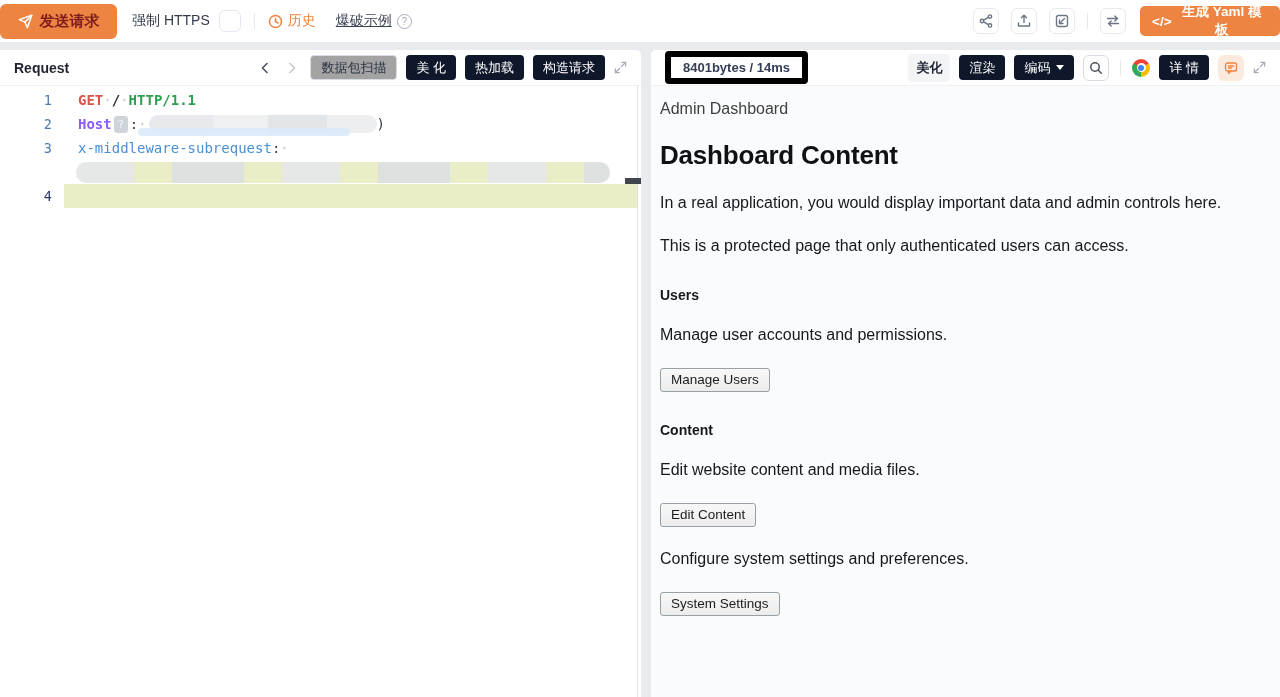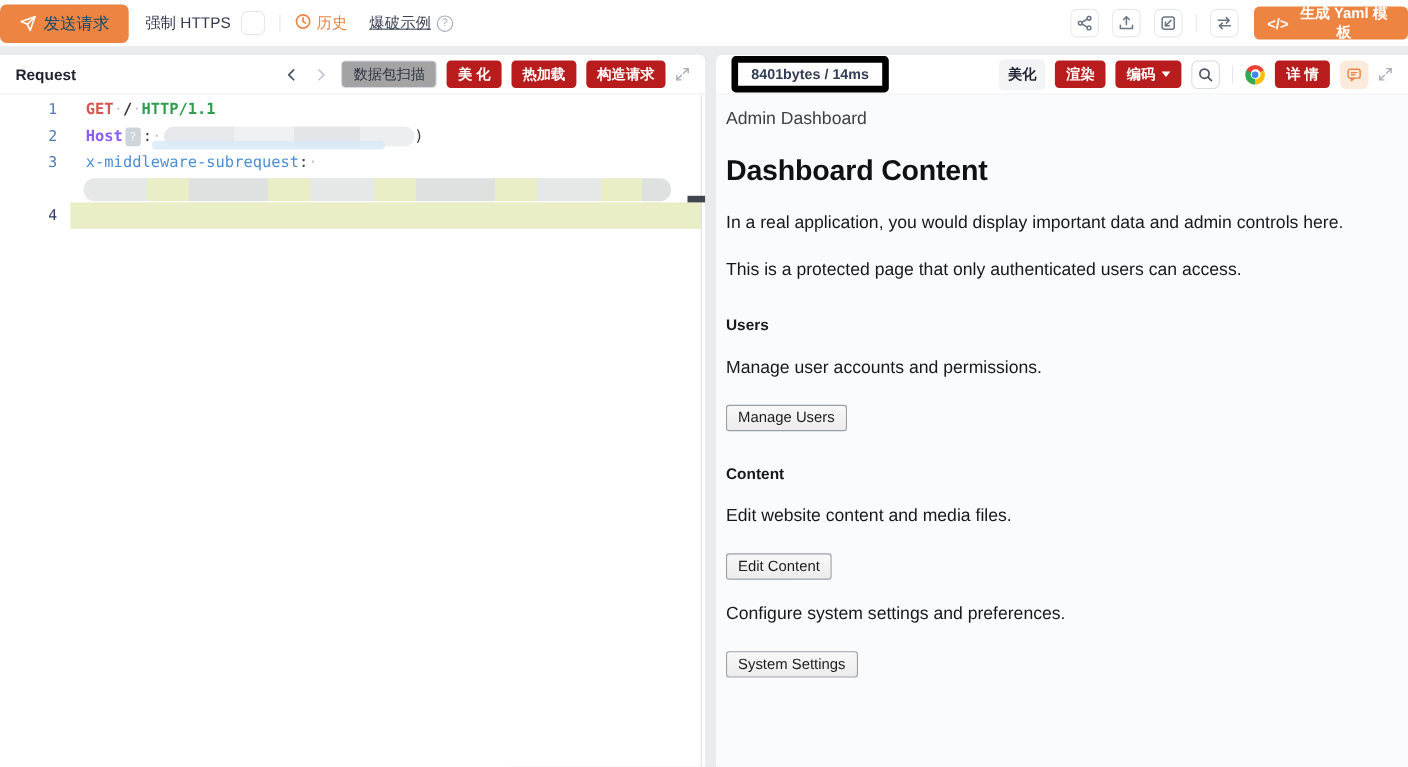--- a/index.html
+++ b/index.html
@@ -1,42 +1,42 @@
 <!DOCTYPE html>
 <html><head>
 <meta charset="utf-8">
 <style>
   * { box-sizing: border-box; margin: 0; padding: 0; }
   html,body { width:1280px; height:697px; overflow:hidden; }
   body { background:#e9ebef; font-family:"Liberation Sans",sans-serif; position:relative; }
 
   
   .topbar { position:absolute; top:0; left:0; width:1280px; height:42px; background:#fff; display:flex; align-items:center; }
-  .send-btn { margin-left:0; width:117px; height:35px; background:#ee8441; border:none; border-radius:6px; color:#0c4a6e; font-weight:normal; font-size:15px; display:flex; align-items:center; justify-content:center; gap:7px; cursor:pointer; font-family:inherit; }
+  .send-btn { margin-left:0; width:117px; height:35px; background:#ee8441; border:none; border-radius:6px; color:#7f1d1d; font-weight:bold; font-size:15px; display:flex; align-items:center; justify-content:center; gap:7px; cursor:pointer; font-family:inherit; }
   .force-label { margin-left:15px; font-size:14px; color:#333b4d; }
   .https-checkbox { margin-left:9px; width:22px; height:22px; border:1px solid #e4e6f2; border-radius:6px; background:#fff; }
   .v-divider { width:1px; height:16px; background:#e6e8ee; margin:0 13px; }
-  .history-btn { display:flex; gap:5px; color:#ee8441; font-size:14px; background:none; border:none; font-family:inherit; cursor:pointer; }
+  .history-btn { display:flex; align-items:center; gap:5px; color:#ee8441; font-size:14px; background:none; border:none; font-family:inherit; cursor:pointer; }
   .burst-link { margin-left:20px; font-size:14px; color:#3a4254; text-decoration:underline; cursor:pointer; }
   .q-circle { margin-left:5px; width:15px; height:15px; border:1px solid #a6acb8; border-radius:50%; color:#a6acb8; font-size:10px; display:inline-flex; align-items:center; justify-content:center; }
   .topbar-spacer { flex:1; }
   .icon-btn { width:26px; height:26px; border:1px solid #e6e9ee; border-radius:6px; background:#fff; display:flex; align-items:center; justify-content:center; color:#6d7684; margin-left:12px; cursor:pointer; }
   .yaml-btn { margin-left:14px; height:30px; padding:0 14px 0 12px; background:#ee8441; border:none; border-radius:5px; color:#fff; font-weight:bold; font-size:13.5px; display:flex; align-items:center; gap:6px; width:140px; flex:none; cursor:pointer; font-family:inherit; }
 
   
   .panel { position:absolute; top:50px; bottom:0; background:#fff; }
   .left-panel  { left:0;   width:641px; border-radius:0 5px 0 0; }
   .right-panel { left:651px; right:0;   border-radius:5px 0 0 0; }
   .panel-header { height:36px; display:flex; align-items:center; padding:0 14px; border-bottom:1px solid #eef0f4; }
   .panel-title { font-size:14px; font-weight:bold; color:#1f2430; }
 
   .chev { background:none; border:none; padding:0 3px; display:flex; align-items:center; cursor:pointer; }
   .small-btn { height:25px; padding:0 10px; border-radius:4px; font-size:13px; font-family:inherit; cursor:pointer; display:flex; align-items:center; }
   .outline-btn { background:#a3a3a3; border:1px solid #d9dce3; color:#2b3342; }
-  .orange-sm { background:#b91c1c; border:none; color:#fff; font-weight:bold; gap:4px; }
+  .orange-sm { background:#0f172a; border:none; color:#fff; font-weight:normal; gap:4px; }
   .expand-btn { background:none; border:none; color:#a7adb8; display:flex; cursor:pointer; }
 
   
   .editor { position:absolute; top:36px; left:0; right:0; bottom:0; font-family:"DejaVu Sans Mono","Liberation Mono",monospace; font-size:14px; padding-top:2px; }
   .code-row { height:24px; display:flex; align-items:center; position:relative; }
   .gutter { width:52px; text-align:right; flex:none; color:#4d79b0; font-size:13.5px; }
   .code-text { margin-left:26px; display:flex; align-items:center; white-space:pre; }
   .tok-method { color:#d9544f; font-weight:bold; }
   .tok-version { color:#2f9e4f; font-weight:bold; }
   .tok-path { color:#333; font-weight:bold; }

